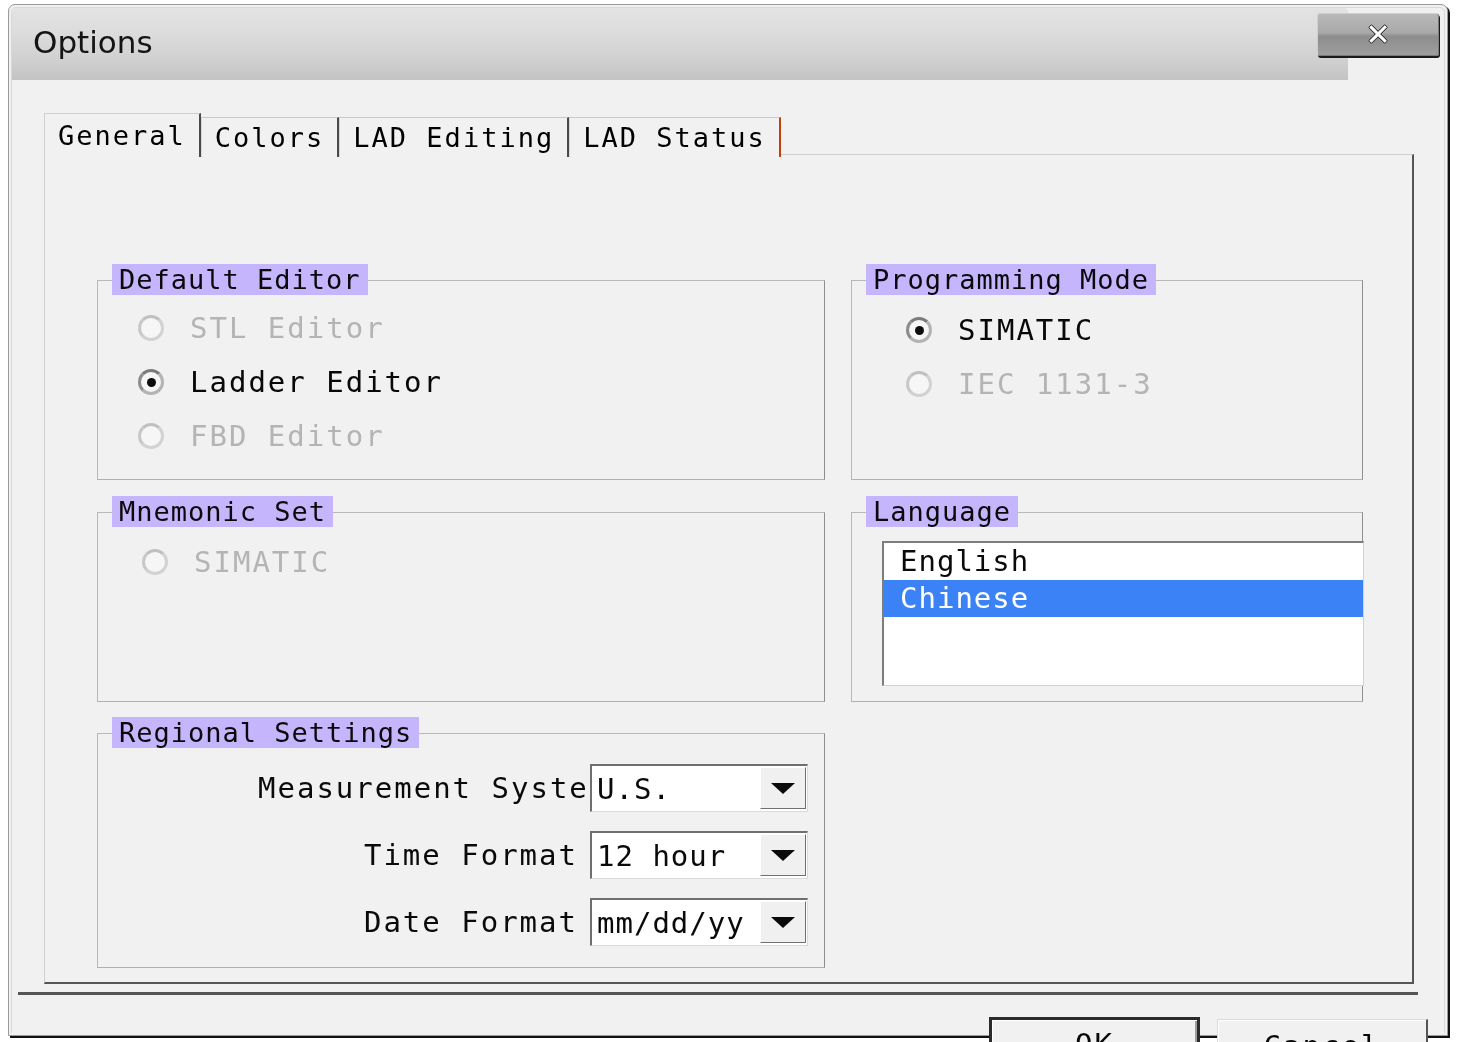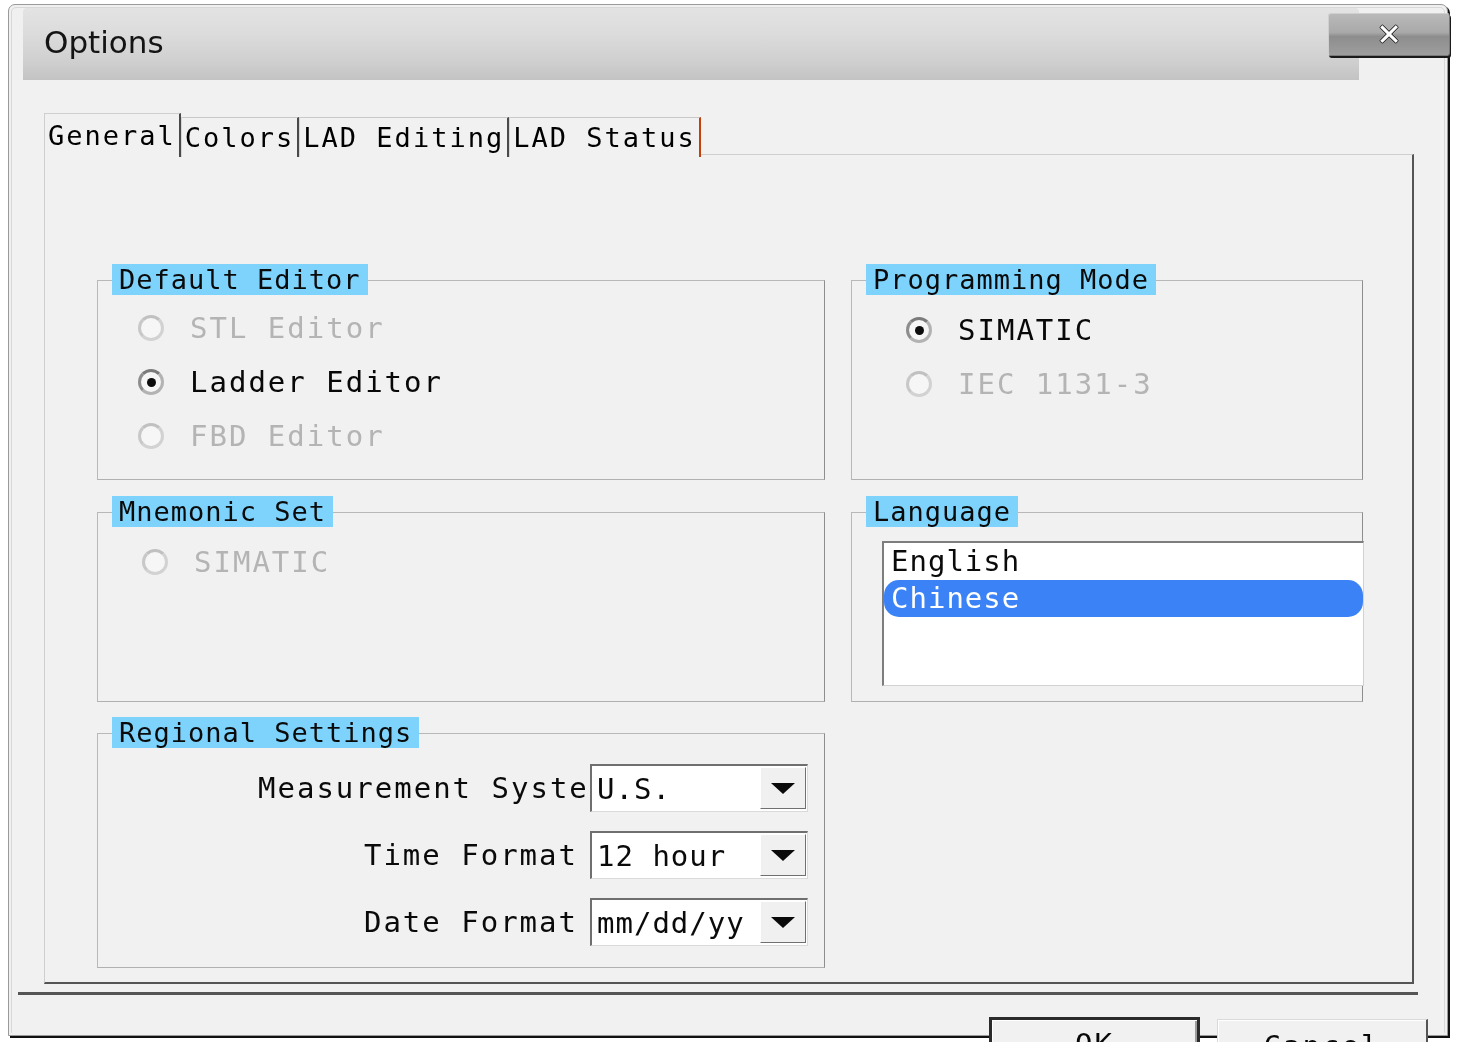--- a/index.html
+++ b/index.html
@@ -32,21 +32,21 @@
     left: 2px;  top: 2px;
     right: 2px; bottom: 2px;
     border: 1px solid #d8d8d8;
     border-radius: 5px 5px 0 0;
     pointer-events: none;
   }
 
   
   .titlebar {
     position: absolute;
-    left: 14px; top: 3px;
+    left: 3px; top: 3px;
     width: 1336px; height: 72px;
     background: linear-gradient(to bottom, #e3e3e3 0%, #dcdcdc 35%, #cfcfcf 75%, #c3c3c3 100%);
     border-radius: 4px 4px 0 0;
   }
   .title-text {
     position: absolute;
     left: 21px;
     top: 16px;
     font-family: "DejaVu Sans", "Liberation Sans", sans-serif;
     font-size: 31px;
@@ -96,21 +96,21 @@
     left: 32px;
     top: 33px;
     height: 44px;
     display: flex;
     align-items: flex-end;
     z-index: 5;
   }
   .tab {
     position: relative;
     height: 40px;
-    padding: 0 3px;
+    padding: 0 13px;
     display: flex;
     align-items: center;
     font-size: 27px;
     color: #000000;
     background: #f1f1f1;
     border-top: 1px solid #c9c9c9;
     border-left: 1px solid #d6d6d6;
     border-right: 2px solid #4a4a4a;
     box-sizing: border-box;
     white-space: nowrap;
@@ -158,21 +158,21 @@
     border: 1px solid #b8b8b8;
     border-right-color: #8e8e8e;
     border-bottom-color: #b0b0b0;
     box-sizing: border-box;
   }
   .group-label {
     position: absolute;
     top: -17px;
     left: 14px;
     padding: 0 7px;
-    background: #7dd3fc;
+    background: #c4b5fd;
     font-size: 27px;
     color: #0a0a0a;
     white-space: nowrap;
     letter-spacing: 1px;
   }
 
   
   .radio-row {
     position: absolute;
     display: flex;
@@ -222,26 +222,25 @@
     background: #ffffff;
     border: 1px solid #d2d2d2;
     border-top: 2px solid #7d7d7d;
     border-left: 2px solid #7d7d7d;
     box-sizing: border-box;
     overflow: hidden;
   }
   .list-item {
     height: 37px;
     line-height: 37px;
-    padding-left: 7px;
+    padding-left: 16px;
     font-size: 29px;
     color: #0a0a0a;
     letter-spacing: 1px;
     white-space: nowrap;
-    border-radius: 15px;
   }
   .list-item.selected {
     background: #3b82f6;
     color: #ffffff;
   }
 
   
   .field-row {
     position: absolute;
     display: flex;

